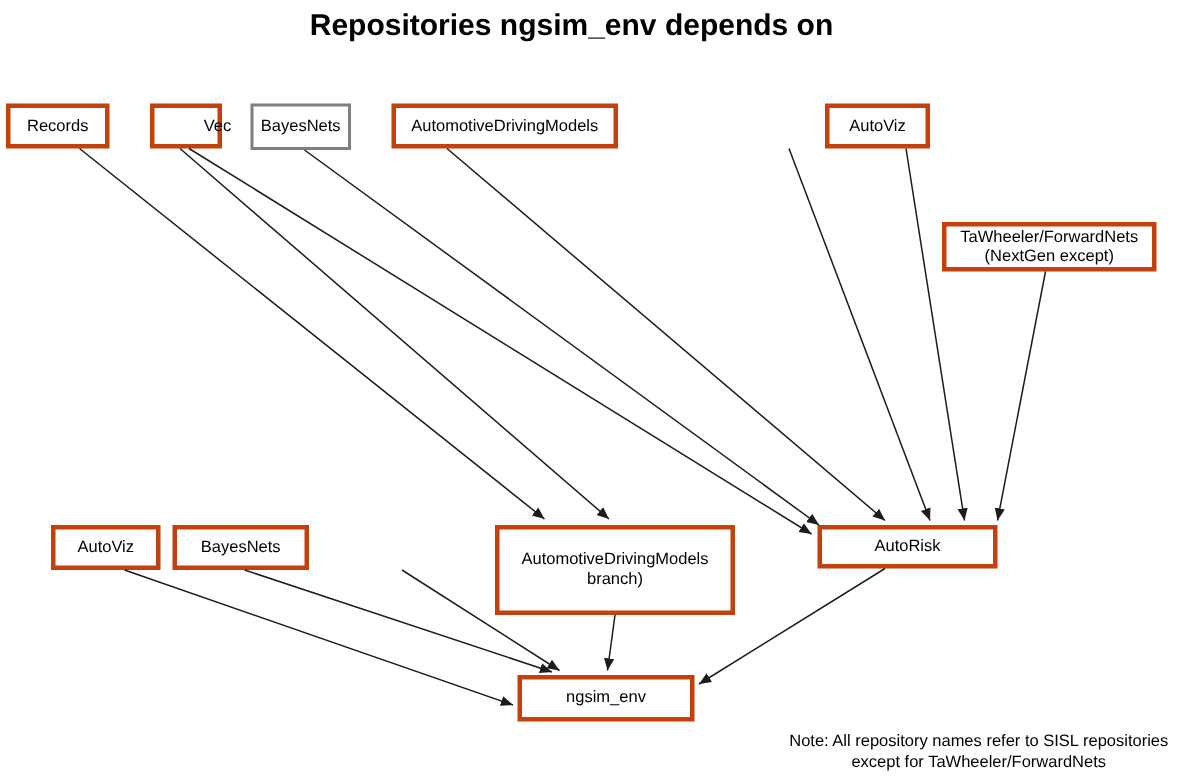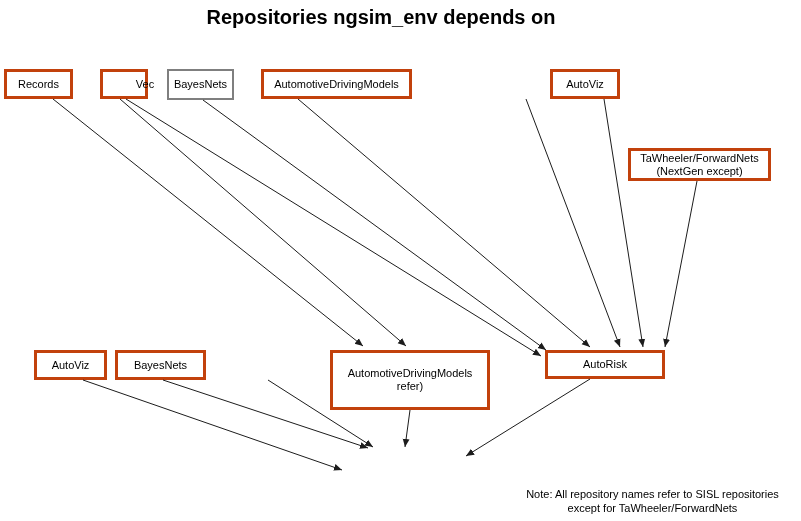--- a/index.html
+++ b/index.html
@@ -68,24 +68,27 @@
         <div>(NextGen except)</div>
       </div>
       <div class="node" style="left: 34px; top: 350px; width: 73px; height: 30px;">
         <div>AutoViz</div>
       </div>
       <div class="node" style="left: 115px; top: 350px; width: 91px; height: 30px;">
         <div>BayesNets</div>
       </div>
       <div class="node" style="left: 330px; top: 350px; width: 160px; height: 60px;">
         <div>AutomotiveDrivingModels</div>
-        <div>refer)</div>
+        <div>branch)</div>
       </div>
       <div class="node" style="left: 545px; top: 350px; width: 120px; height: 29px;">
         <div>AutoRisk</div>
+      </div>
+      <div class="node" style="left: 345px; top: 450px; width: 118px; height: 31px;">
+        <div>ngsim_env</div>
       </div>
     </div>
 
   <svg id="edges-layer" width="801" height="521" viewBox="0 0 801 521" xmlns="http://www.w3.org/2000/svg">
     <defs>
       <marker id="arrow" viewBox="0 0 10 10" refX="9" refY="5" markerWidth="9" markerHeight="9" orient="auto-start-reverse">
         <path d="M0,1.2 L9,5 L0,8.8 z" fill="#1c1c1c"></path>
       </marker>
     </defs>
   <line x1="53" y1="99" x2="363" y2="346" stroke="#1c1c1c" stroke-width="1" marker-end="url(#arrow)"></line>

